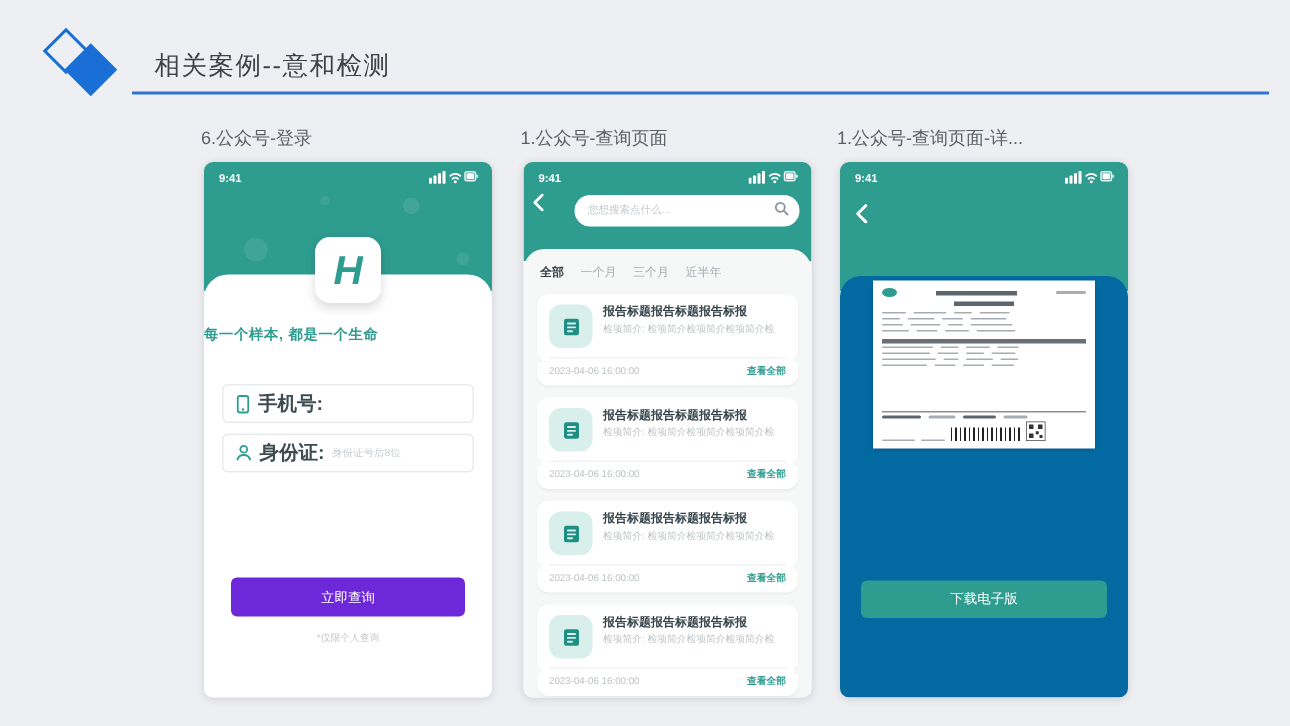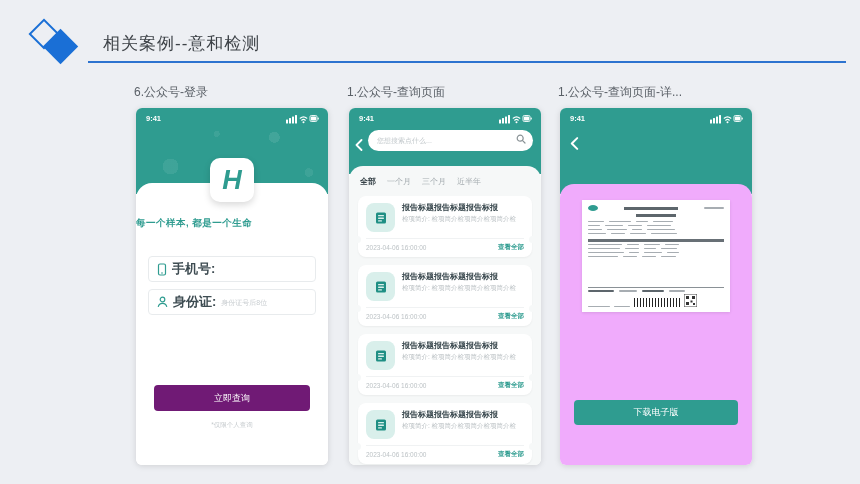--- a/index.html
+++ b/index.html
@@ -41,27 +41,27 @@
   .p1-logo span { color:#2f9c90; font-size:27px; font-weight:bold; font-style:italic; }
   .p1-slogan { margin-top:34px; text-align:left; font-size:9.5px; font-weight:bold;
     color:#2f9c90; letter-spacing:.5px; }
   .p1-fields { margin:26px 12px 0; }
   .field { display:flex; align-items:center; gap:5px; height:26px; border:1px solid #e8ebed;
     border-radius:4px; padding:0 8px; margin-bottom:7px; background:#fff; }
   .field-label { font-size:13px; font-weight:bold; color:#3e4c52; white-space:nowrap; }
   .field input { flex:1; min-width:0; border:none; outline:none; font-size:7px; color:#6a7277;
     font-family:inherit; background:transparent; }
   .field input::placeholder { color:#c9ced1; }
-  .p1-btn { margin:70px 18px 0; height:26px; background:#701a75; border:none; border-radius:4px;
+  .p1-btn { margin:70px 18px 0; height:26px; background:#6d28d9; border:none; border-radius:4px;
     color:#fff; font-size:9px; width:calc(100% - 36px); display:block; font-family:inherit; cursor:pointer; }
   .p1-note { margin-top:10px; text-align:center; font-size:6.5px; color:#c5cacd; }
 
   
   .p2-head { position:absolute; left:0; top:0; right:0; height:66px; }
-  .p2-search-row { display:flex; align-items:flex-end; gap:5px; padding:5px 8px 0 6px; }
+  .p2-search-row { display:flex; align-items:flex-start; gap:20px; padding:5px 8px 0 6px; }
   .search-box { position:relative; flex:1; }
   .search-box input { width:100%; height:21px; border:none; outline:none; border-radius:11px;
     background:#fff; padding:0 20px 0 9px; font-size:7px; color:#6a7277; font-family:inherit; }
   .search-box input::placeholder { color:#c3c9cc; }
   .search-icon { position:absolute; right:7px; top:5px; }
   .p2-body { position:absolute; left:0; top:58px; right:0; bottom:0; background:#f6f8f8;
     border-radius:14px 14px 0 0; padding:8px 9px; }
   .tabs { display:flex; gap:11px; margin:2px 2px 9px; font-size:8px; }
   .tab { color:#a6adb1; cursor:pointer; }
   .tab.active { color:#333f45; font-weight:bold; }
@@ -76,22 +76,22 @@
   .rc-div::before, .rc-div::after { content:""; position:absolute; top:-3.5px; width:7px; height:7px;
     border-radius:50%; background:#f6f8f8; }
   .rc-div::before { left:-12px; } .rc-div::after { right:-12px; }
   .rc-foot { display:flex; justify-content:space-between; align-items:center; padding:4px 0 2px; }
   .rc-date { font-size:6.5px; color:#bcc2c5; }
   .rc-action { font-size:6.5px; color:#2f9c90; font-weight:bold; cursor:pointer; }
 
   
   .p3-head { position:absolute; left:0; top:0; right:0; height:86px; }
   .p3-back { margin:12px 0 0 10px; }
-  .p3-body { position:absolute; left:0; top:76px; right:0; bottom:0; background:#f0abfc;
-    border-radius:14px 14px 0 0; padding-top:16px; }
+  .p3-body { position:absolute; left:0; top:76px; right:0; bottom:0; background:#0369a1;
+    border-radius:14px 14px 0 0; padding-top:3px; }
   .doc { width:148px; height:112px; margin:0 auto; background:#fff; padding:5px 6px;
     box-shadow:0 1px 3px rgba(0,0,0,.1); display:flex; flex-direction:column; cursor:pointer; }
   .b { display:inline-block; height:1.5px; background:#a7adb2; border-radius:1px; }
   .b-dark { background:#5d666c; }
   .doc-row { display:flex; gap:5px; align-items:center; margin-bottom:2.5px; }
   .doc-head { display:flex; justify-content:space-between; align-items:center; margin-bottom:3px; }
   .doc-logo { width:10px; height:6px; background:#2f9c90; border-radius:50%; }
   .doc-title { width:54px; height:3px; background:#5d666c; }
   .doc-sub { width:40px; height:2.5px; background:#5d666c; margin:0 auto 4px; }
   .doc-thead { height:3px; background:#687076; margin:2px 0; }

